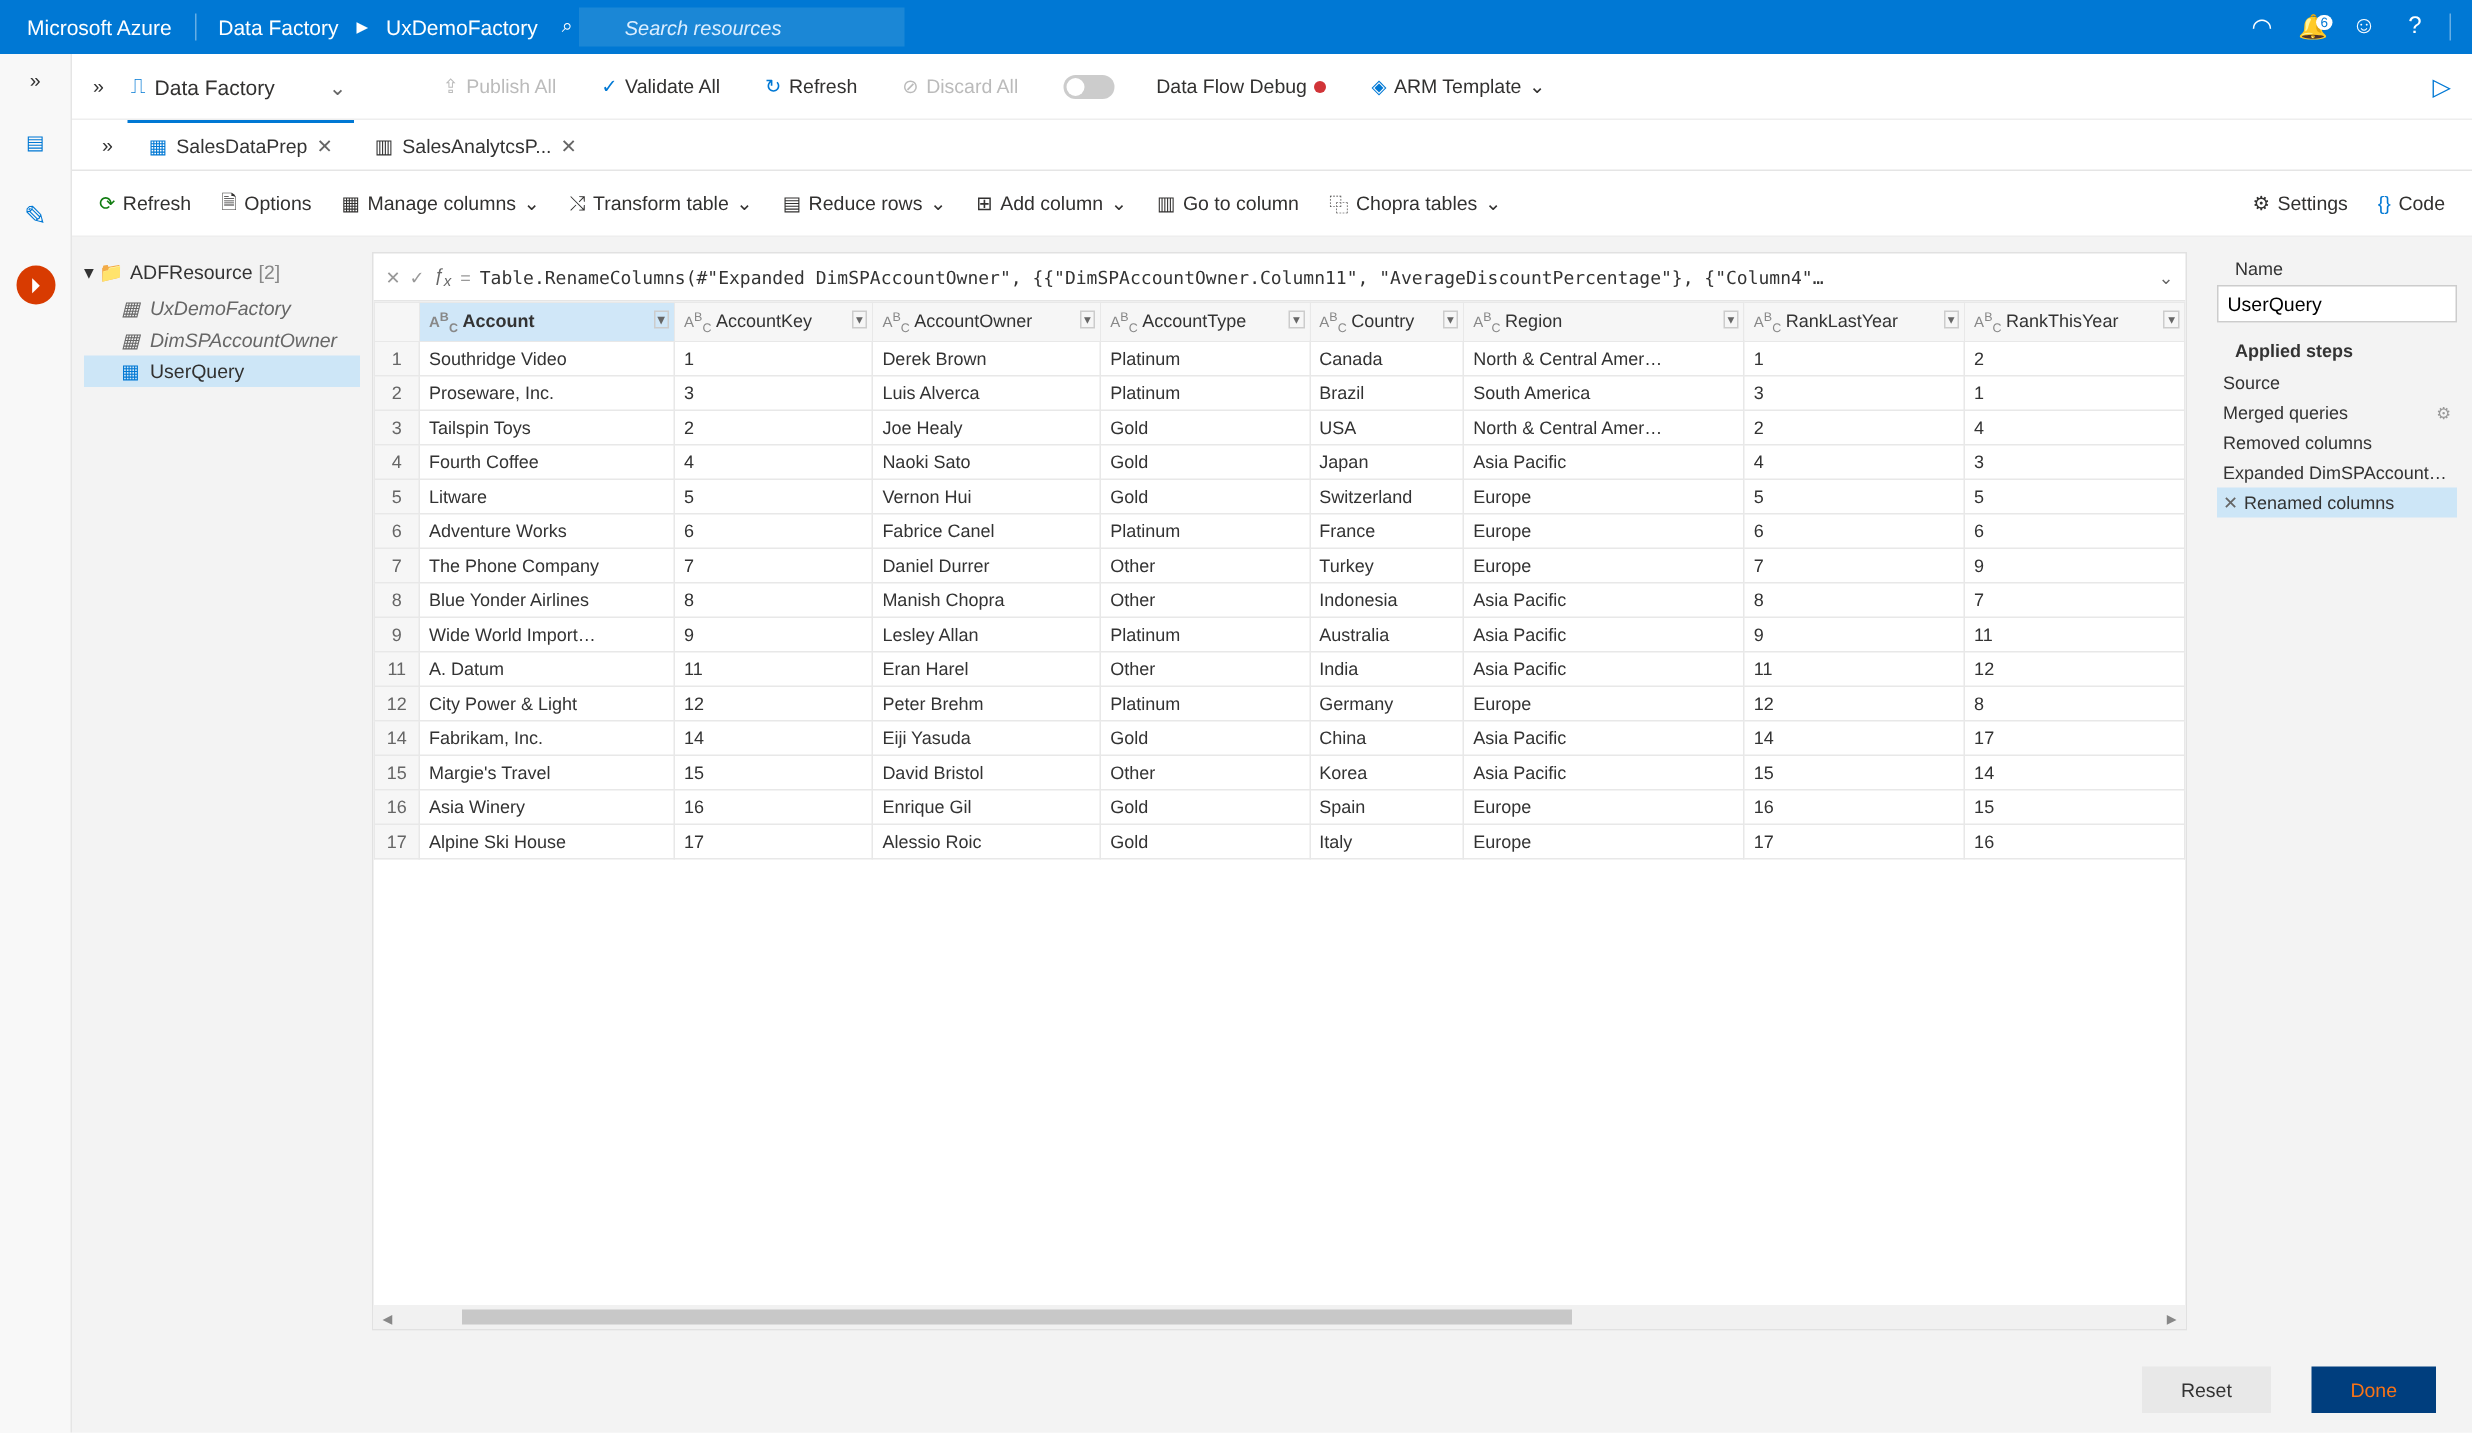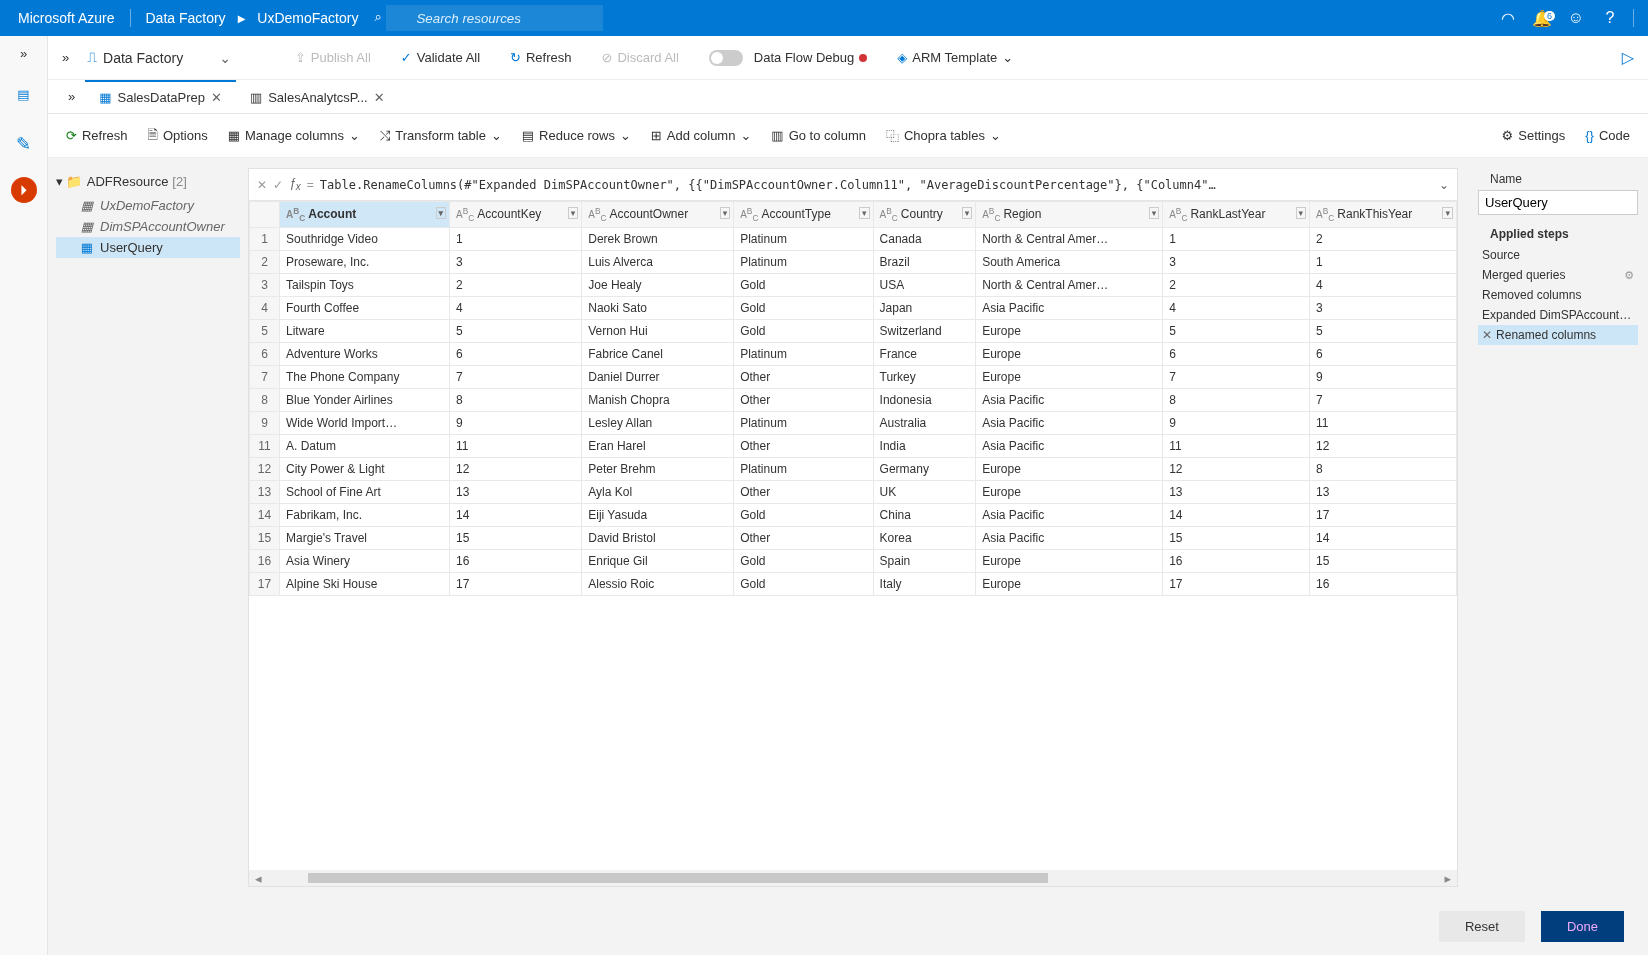--- a/index.html
+++ b/index.html
@@ -79,24 +79,24 @@
 
 
 .props { width: 180px; padding: 14px 10px; }
 .props .lbl { font-size: 12px; margin-bottom: 4px; margin-left: 12px; }
 .props input { width: 100%; border: 1px solid #ccc; padding: 4px 6px; font-size: 13px; margin-bottom: 12px; }
 .props .steps .step { padding: 3px 4px; font-size: 12px; display: flex; align-items: flex-end; gap: 4px; }
 .props .steps .step.sel { background: #cde6f7; }
 .props .gear { margin-left: auto; color: #999; font-size: 11px; }
 
 
-.footer { height: 58px; display: flex; align-items: center; justify-content: flex-end; padding: 0 24px; gap: 16px; }
+.footer { height: 58px; display: flex; align-items: center; justify-content: flex-end; padding: 0 24px; gap: 27px; }
 .footer .btn { padding: 8px 26px; font-size: 13px; border: none; }
 .footer .reset { background: #e8e8e8; color: #333; }
-.footer .done { background: #003e7e; color: #f0abfc; }
+.footer .done { background: #003e7e; color: #f97316; }
 
 .ico { display: inline-block; }
 </style>
 </head>
 <body>
 
 <div class="topbar">
   <span class="brand">Microsoft Azure</span>
   <span class="sep"></span>
   <span class="crumb">Data Factory</span>
@@ -141,21 +141,21 @@
     <div class="action" style="color:#0078d4">
       <span>↻</span>
       <span style="color:#323130">Refresh</span>
     </div>
     <div class="action disabled">
       <span>⊘</span>
       <span>Discard All</span>
     </div>
     <div class="action">
       <span class="toggle"></span>
-      <span style="margin-left:6px">Data Flow Debug</span>
+      <span style="margin-left:23px">Data Flow Debug</span>
       <span class="dot-red"></span>
     </div>
     <div class="action">
       <span style="color:#0078d4">◈</span>
       <span>ARM Template</span>
       <span>⌄</span>
     </div>
     <span class="runarrow">▷</span>
   </div>
 
@@ -383,31 +383,20 @@
               <tr>
                 <td class="rownum">12</td>
                 <td>City Power &amp; Light</td>
                 <td>12</td>
                 <td>Peter Brehm</td>
                 <td>Platinum</td>
                 <td>Germany</td>
                 <td>Europe</td>
                 <td>12</td>
                 <td>8</td>
-              </tr>
-              <tr>
-                <td class="rownum">13</td>
-                <td>School of Fine Art</td>
-                <td>13</td>
-                <td>Ayla Kol</td>
-                <td>Other</td>
-                <td>UK</td>
-                <td>Europe</td>
-                <td>13</td>
-                <td>13</td>
               </tr>
               <tr>
                 <td class="rownum">14</td>
                 <td>Fabrikam, Inc.</td>
                 <td>14</td>
                 <td>Eiji Yasuda</td>
                 <td>Gold</td>
                 <td>China</td>
                 <td>Asia Pacific</td>
                 <td>14</td>

